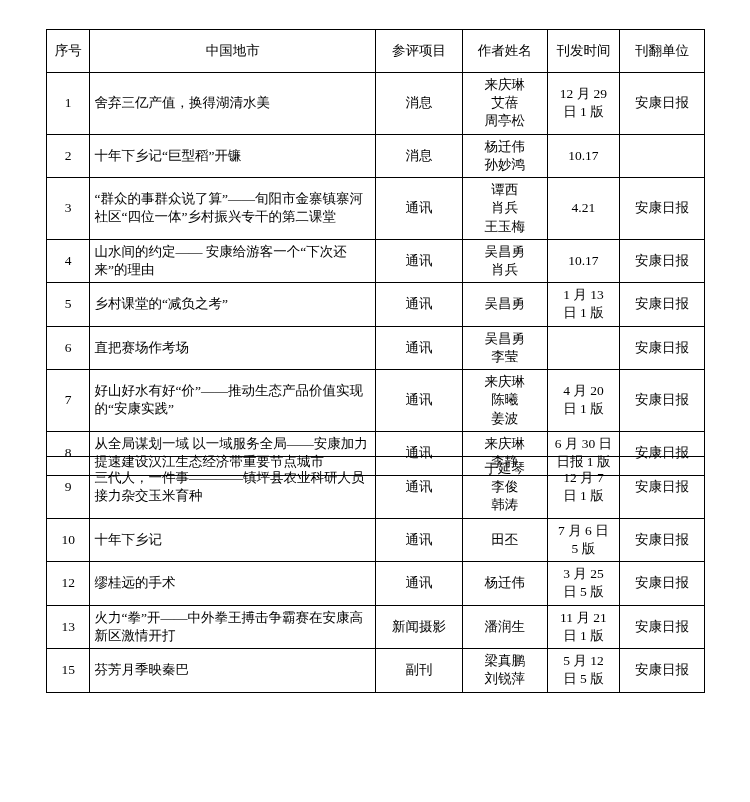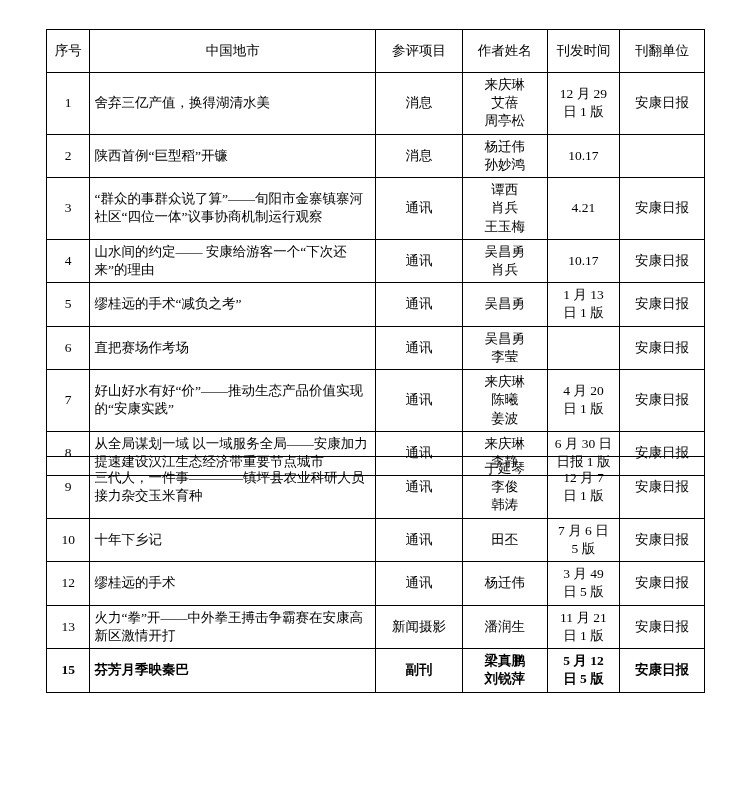--- a/index.html
+++ b/index.html
@@ -103,52 +103,52 @@
         <td class="multi">来庆琳
 艾蓓
 周亭松</td>
         <td class="multi">12 月 29
 日 1 版</td>
         <td class="multi">安康日报</td>
       </tr>
 
       <tr style="height:40px;">
         <td class="cell-index">2</td>
-        <td class="cell-title title-multi">陕西首例“巨型稻”开镰</td>
+        <td class="cell-title title-multi">十年下乡记“巨型稻”开镰</td>
         <td class="cell-center">消息</td>
         <td class="multi">杨迁伟
 孙妙鸿</td>
         <td class="multi">10.17</td>
         <td class="multi"></td>
       </tr>
 
       <tr style="height:54px;">
         <td class="cell-index">3</td>
-        <td class="cell-title title-multi">“群众的事群众说了算”——旬阳市金寨镇寨河社区“四位一体”议事协商机制运行观察</td>
+        <td class="cell-title title-multi">“群众的事群众说了算”——旬阳市金寨镇寨河社区“四位一体”乡村振兴专干的第二课堂</td>
         <td class="cell-center">通讯</td>
         <td class="multi">谭西
 肖兵
 王玉梅</td>
         <td class="multi">4.21</td>
         <td class="multi">安康日报</td>
       </tr>
 
       <tr style="height:42px;">
         <td class="cell-index">4</td>
         <td class="cell-title title-multi">山水间的约定——  安康给游客一个“下次还来”的理由</td>
         <td class="cell-center">通讯</td>
         <td class="multi">吴昌勇
 肖兵</td>
         <td class="multi">10.17</td>
         <td class="multi">安康日报</td>
       </tr>
 
       <tr style="height:38px;">
         <td class="cell-index">5</td>
-        <td class="cell-title title-multi">缪桂远的手术“减负之考”</td>
+        <td class="cell-title title-multi">乡村课堂的“减负之考”</td>
         <td class="cell-center">通讯</td>
         <td class="multi">吴昌勇</td>
         <td class="multi">1 月 13
 日 1 版</td>
         <td class="multi">安康日报</td>
       </tr>
 
       <tr style="height:36px;">
         <td class="cell-index">6</td>
         <td class="cell-title title-multi">直把赛场作考场</td>
@@ -215,37 +215,37 @@
 5 版</td>
         <td class="multi">安康日报</td>
       </tr>
 
 
       <tr style="height:40px;">
         <td class="cell-index">12</td>
         <td class="cell-title title-multi">缪桂远的手术</td>
         <td class="cell-center">通讯</td>
         <td class="multi">杨迁伟</td>
-        <td class="multi">3 月 49
+        <td class="multi">3 月 25
 日 5 版</td>
         <td class="multi">安康日报</td>
       </tr>
 
       <tr style="height:42px;padding-left:32px;">
         <td class="cell-index">13</td>
         <td class="cell-title title-multi">火力“拳”开——中外拳王搏击争霸赛在安康高新区激情开打</td>
         <td class="cell-center multi">新闻摄影</td>
         <td class="multi">潘润生</td>
         <td class="multi">11 月 21
 日 1 版</td>
         <td class="multi">安康日报</td>
       </tr>
 
 
-      <tr style="height:44px;font-weight:bold;">
+      <tr style="height:44px;">
         <td class="cell-index">15</td>
         <td class="cell-title title-multi">芬芳月季映秦巴</td>
         <td class="cell-center">副刊</td>
         <td class="multi">梁真鹏
 刘锐萍</td>
         <td class="multi">5 月 12
 日 5 版</td>
         <td class="multi">安康日报</td>
       </tr>
     </tbody>

